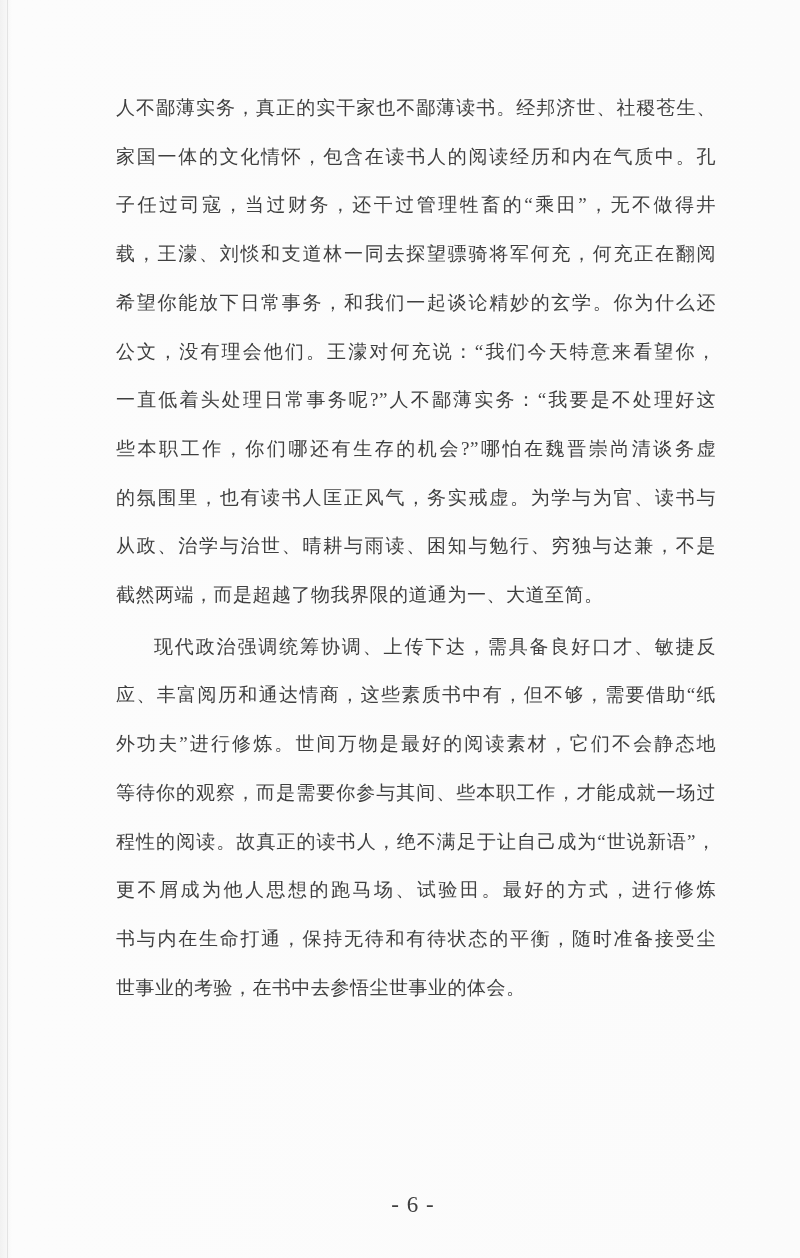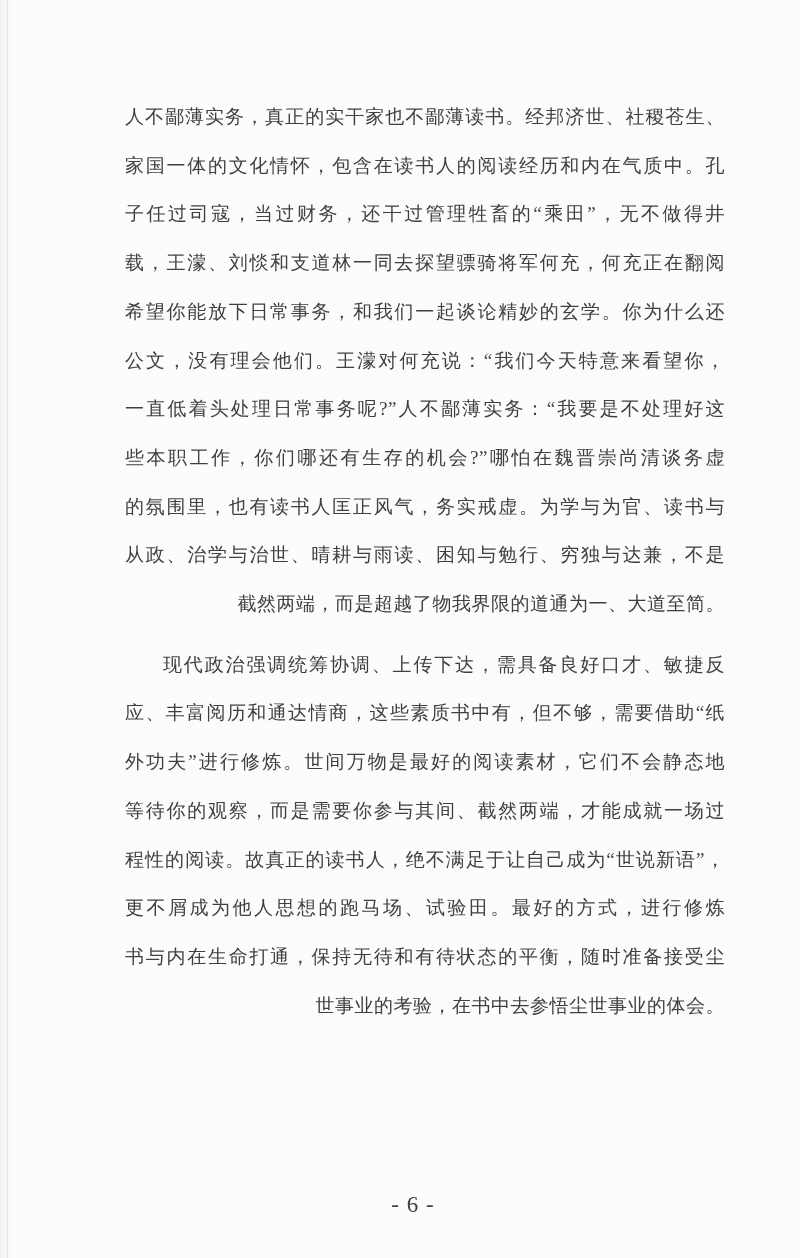--- a/index.html
+++ b/index.html
@@ -31,27 +31,27 @@
     position: absolute;
     left: 113px;
     top: 81px;
     width: 600px;
     color: #3f3f3f;
     font-size: 19px;
     line-height: 48.7px;
     letter-spacing: 0.5px;
   }
   .paragraph {
-    margin: 12px;
+    margin: 3px;
     padding: 0;
   }
   .text-line {
     width: 600px;
     white-space: nowrap;
-    text-align: right;
+    text-align: left;
   }
   .text-line.justified {
     white-space: normal;
     text-align: justify;
     text-align-last: justify;
   }
   .text-line.indented {
     text-indent: 2em;
   }
   .footer {
@@ -81,21 +81,21 @@
         <div class="text-line justified">一直低着头处理日常事务呢?”人不鄙薄实务：“我要是不处理好这</div>
         <div class="text-line justified">些本职工作，你们哪还有生存的机会?”哪怕在魏晋崇尚清谈务虚</div>
         <div class="text-line justified">的氛围里，也有读书人匡正风气，务实戒虚。为学与为官、读书与</div>
         <div class="text-line justified">从政、治学与治世、晴耕与雨读、困知与勉行、穷独与达兼，不是</div>
         <div class="text-line">截然两端，而是超越了物我界限的道通为一、大道至简。</div>
       </div>
       <div class="paragraph">
         <div class="text-line justified indented">现代政治强调统筹协调、上传下达，需具备良好口才、敏捷反</div>
         <div class="text-line justified">应、丰富阅历和通达情商，这些素质书中有，但不够，需要借助“纸</div>
         <div class="text-line justified">外功夫”进行修炼。世间万物是最好的阅读素材，它们不会静态地</div>
-        <div class="text-line justified">等待你的观察，而是需要你参与其间、截然两端，才能成就一场过</div>
+        <div class="text-line justified">等待你的观察，而是需要你参与其间、些本职工作，才能成就一场过</div>
         <div class="text-line justified">程性的阅读。故真正的读书人，绝不满足于让自己成为“世说新语”，</div>
         <div class="text-line justified">更不屑成为他人思想的跑马场、试验田。最好的方式，进行修炼</div>
         <div class="text-line justified">书与内在生命打通，保持无待和有待状态的平衡，随时准备接受尘</div>
         <div class="text-line">世事业的考验，在书中去参悟尘世事业的体会。</div>
       </div>
     </div>
   <div class="footer">- 6 -</div>
 </div>
 
 </body></html>

